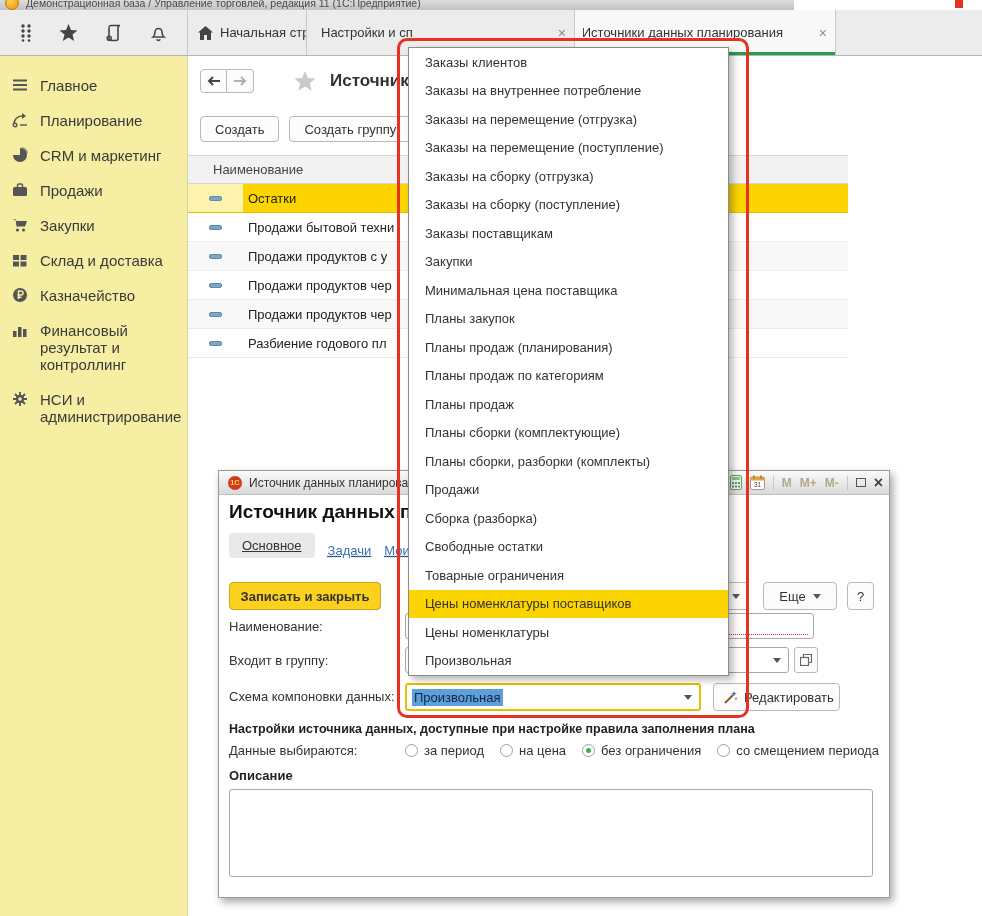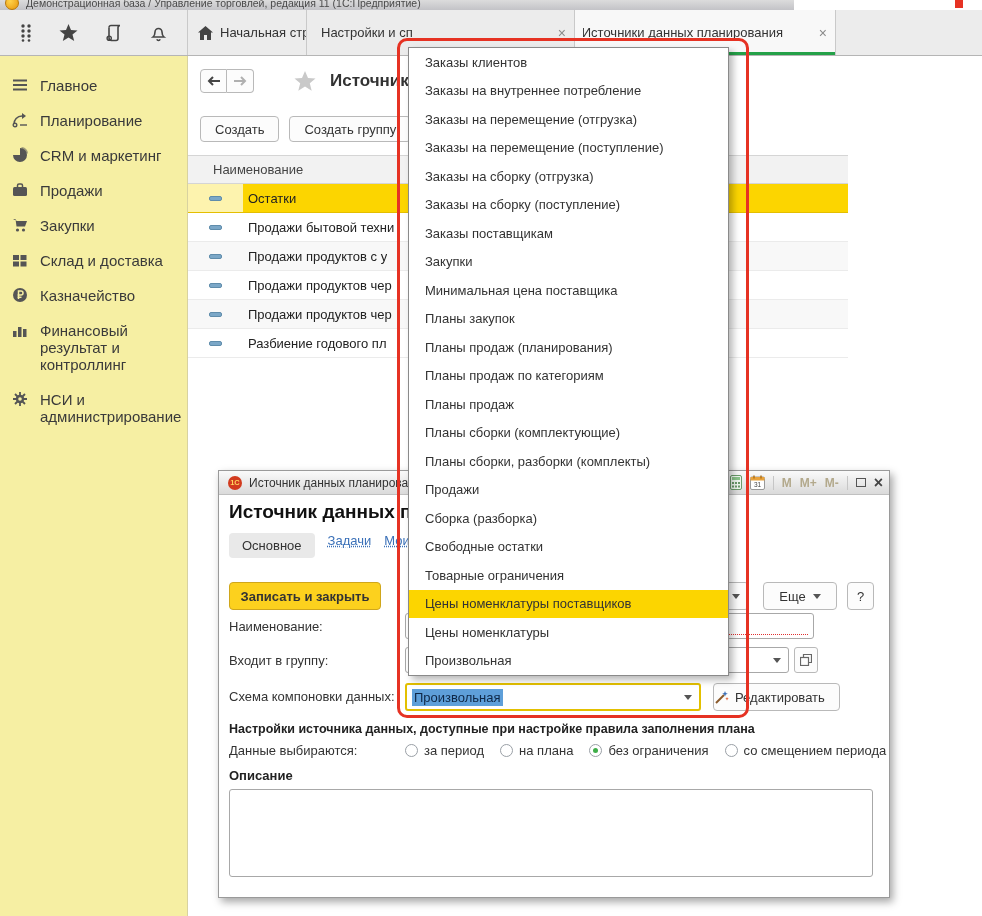--- a/index.html
+++ b/index.html
@@ -61,21 +61,21 @@
     background:linear-gradient(#fafafa,#dadada);border-bottom:1px solid #c0c0c0;display:flex;align-items:center;}
   .logo1c{width:14px;height:14px;border-radius:50%;background:#d23b1e;color:#ffd65e;font-size:7.5px;
     font-weight:700;display:flex;align-items:center;justify-content:center;margin:0 7px 0 9px;}
   .dlg-title{font-size:12px;color:#333;white-space:nowrap;overflow:hidden;width:370px;}
   .dlg-sysicons{position:absolute;right:6px;top:0;height:23px;display:flex;align-items:center;gap:8px;}
   .memchar{color:#b3a98c;font-size:12px;font-weight:700;}
   .vsep{width:1px;height:14px;background:#c6c6c6;}
   .maxbox{width:10px;height:9px;border:1.5px solid #555;box-sizing:border-box;}
   .closex{color:#444;font-size:16px;font-weight:700;line-height:14px;}
   .dlg-header{position:absolute;left:10px;top:30px;font-size:19px;font-weight:700;color:#111;white-space:nowrap;}
-  .dlg-tabs{position:absolute;left:10px;top:62px;display:flex;align-items:flex-start;gap:13px;}
+  .dlg-tabs{position:absolute;left:10px;top:62px;display:flex;align-items:flex-end;gap:13px;text-decoration:underline;}
   .chip{background:#e9e9e9;border-radius:4px;padding:5px 13px;color:#333;}
   .dlink{color:#3a70b8;text-decoration:underline;text-decoration-style:dotted;cursor:pointer;}
   .ybtn{position:absolute;left:10px;top:111px;width:152px;height:28px;background:#fcd11e;
     border:1px solid #cfa61c;border-radius:4px;font-weight:700;color:#333;display:flex;
     align-items:center;justify-content:center;box-sizing:border-box;}
   .frag-btn{position:absolute;left:472px;top:111px;width:58px;height:28px;border:1px solid #b9b9b9;
     border-radius:4px;background:#fcfcfc;box-sizing:border-box;}
   .tri{width:0;height:0;border-left:4px solid transparent;border-right:4px solid transparent;
     border-top:5px solid #555;display:inline-block;}
   .frag-btn .tri{position:absolute;right:8px;top:11px;}
@@ -84,21 +84,21 @@
   .fld-label{position:absolute;left:10px;color:#333;white-space:nowrap;}
   .inp{position:absolute;background:#fff;border:1px solid #a8a8a8;border-radius:3px;box-sizing:border-box;height:26px;}
   .name-inp{left:186px;top:142px;width:409px;}
   .req-line{position:absolute;left:5px;right:5px;bottom:3px;border-bottom:1px dotted #e03030;}
   .group-inp{left:186px;top:176px;width:384px;}
   .inp .tri{position:absolute;right:7px;top:10px;}
   .pick-btn{position:absolute;left:575px;top:176px;width:24px;height:26px;border:1px solid #b9b9b9;
     border-radius:3px;background:#fcfcfc;box-sizing:border-box;display:flex;align-items:center;justify-content:center;}
   .schema-inp{left:186px;top:212px;width:296px;height:28px;border:2px solid #e3c000;display:flex;align-items:center;padding-left:5px;}
   .selection{background:#5e9fd9;color:#0e2746;padding:1px 2px;}
-  .edit-btn{position:absolute;left:494px;top:212px;width:127px;height:28px;gap:6px;padding:0 0;}
+  .edit-btn{position:absolute;left:494px;top:212px;width:127px;height:28px;gap:6px;padding:0 9px;}
   .sect-title{position:absolute;left:10px;top:251px;font-weight:700;font-size:12.5px;color:#222;white-space:nowrap;}
   .radio-grp{position:absolute;left:186px;top:272px;display:flex;align-items:center;gap:16px;}
   .radio-opt{display:flex;align-items:center;gap:6px;white-space:nowrap;}
   .radio{width:13px;height:13px;border-radius:50%;border:1px solid #9aa0a6;background:#fff;
     box-sizing:border-box;position:relative;flex:0 0 13px;}
   .radio-opt.selected .radio:after{content:"";position:absolute;left:3px;top:3px;width:5px;height:5px;
     border-radius:50%;background:#3fae49;}
   .desc-label{position:absolute;left:10px;top:297px;font-weight:700;color:#222;}
   .desc-area{position:absolute;left:10px;top:318px;width:644px;height:88px;border:1px solid #a8a8a8;
     border-radius:3px;background:#fff;box-sizing:border-box;}
@@ -436,21 +436,21 @@
     <span class="fld-label" style="top:272px;">Данные выбираются:</span>
     <div class="radio-grp">
 
         <span class="radio-opt">
           <span class="radio"></span>
           <span>за период</span>
         </span>
 
         <span class="radio-opt">
           <span class="radio"></span>
-          <span>на плана</span>
+          <span>на цена</span>
         </span>
 
         <span class="radio-opt selected">
           <span class="radio"></span>
           <span>без ограничения</span>
         </span>
 
         <span class="radio-opt">
           <span class="radio"></span>
           <span>со смещением периода</span>

